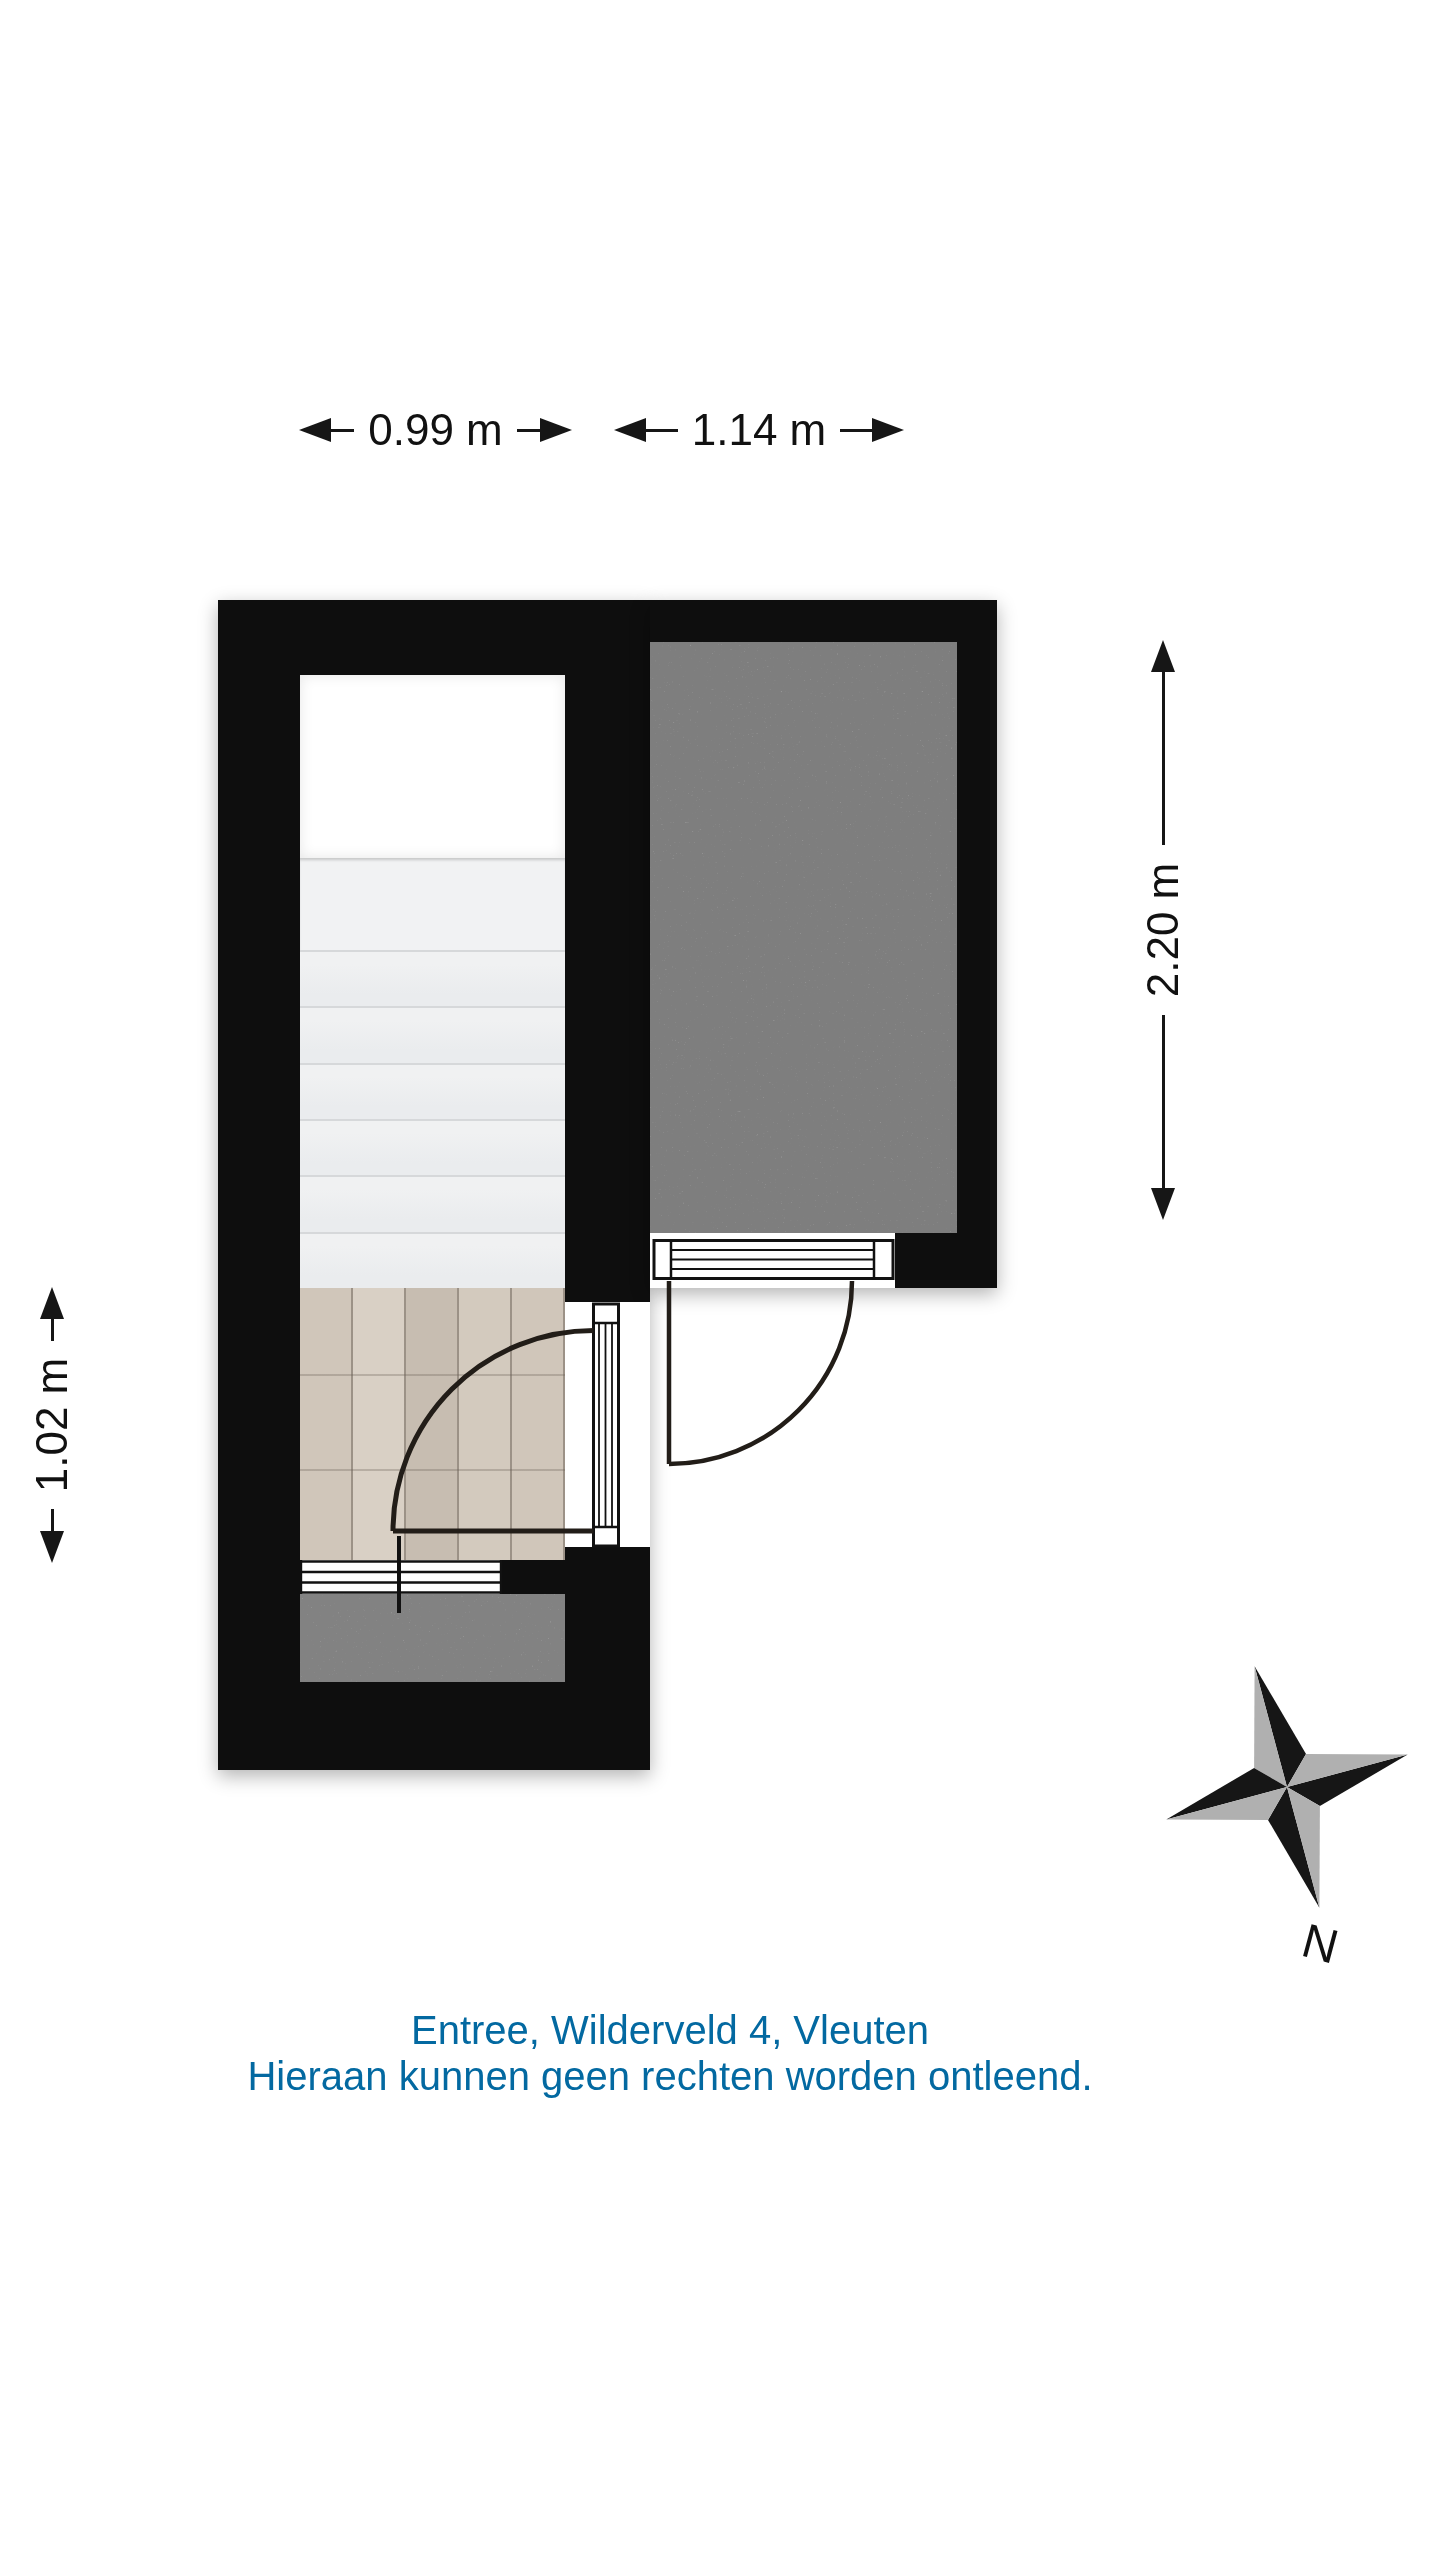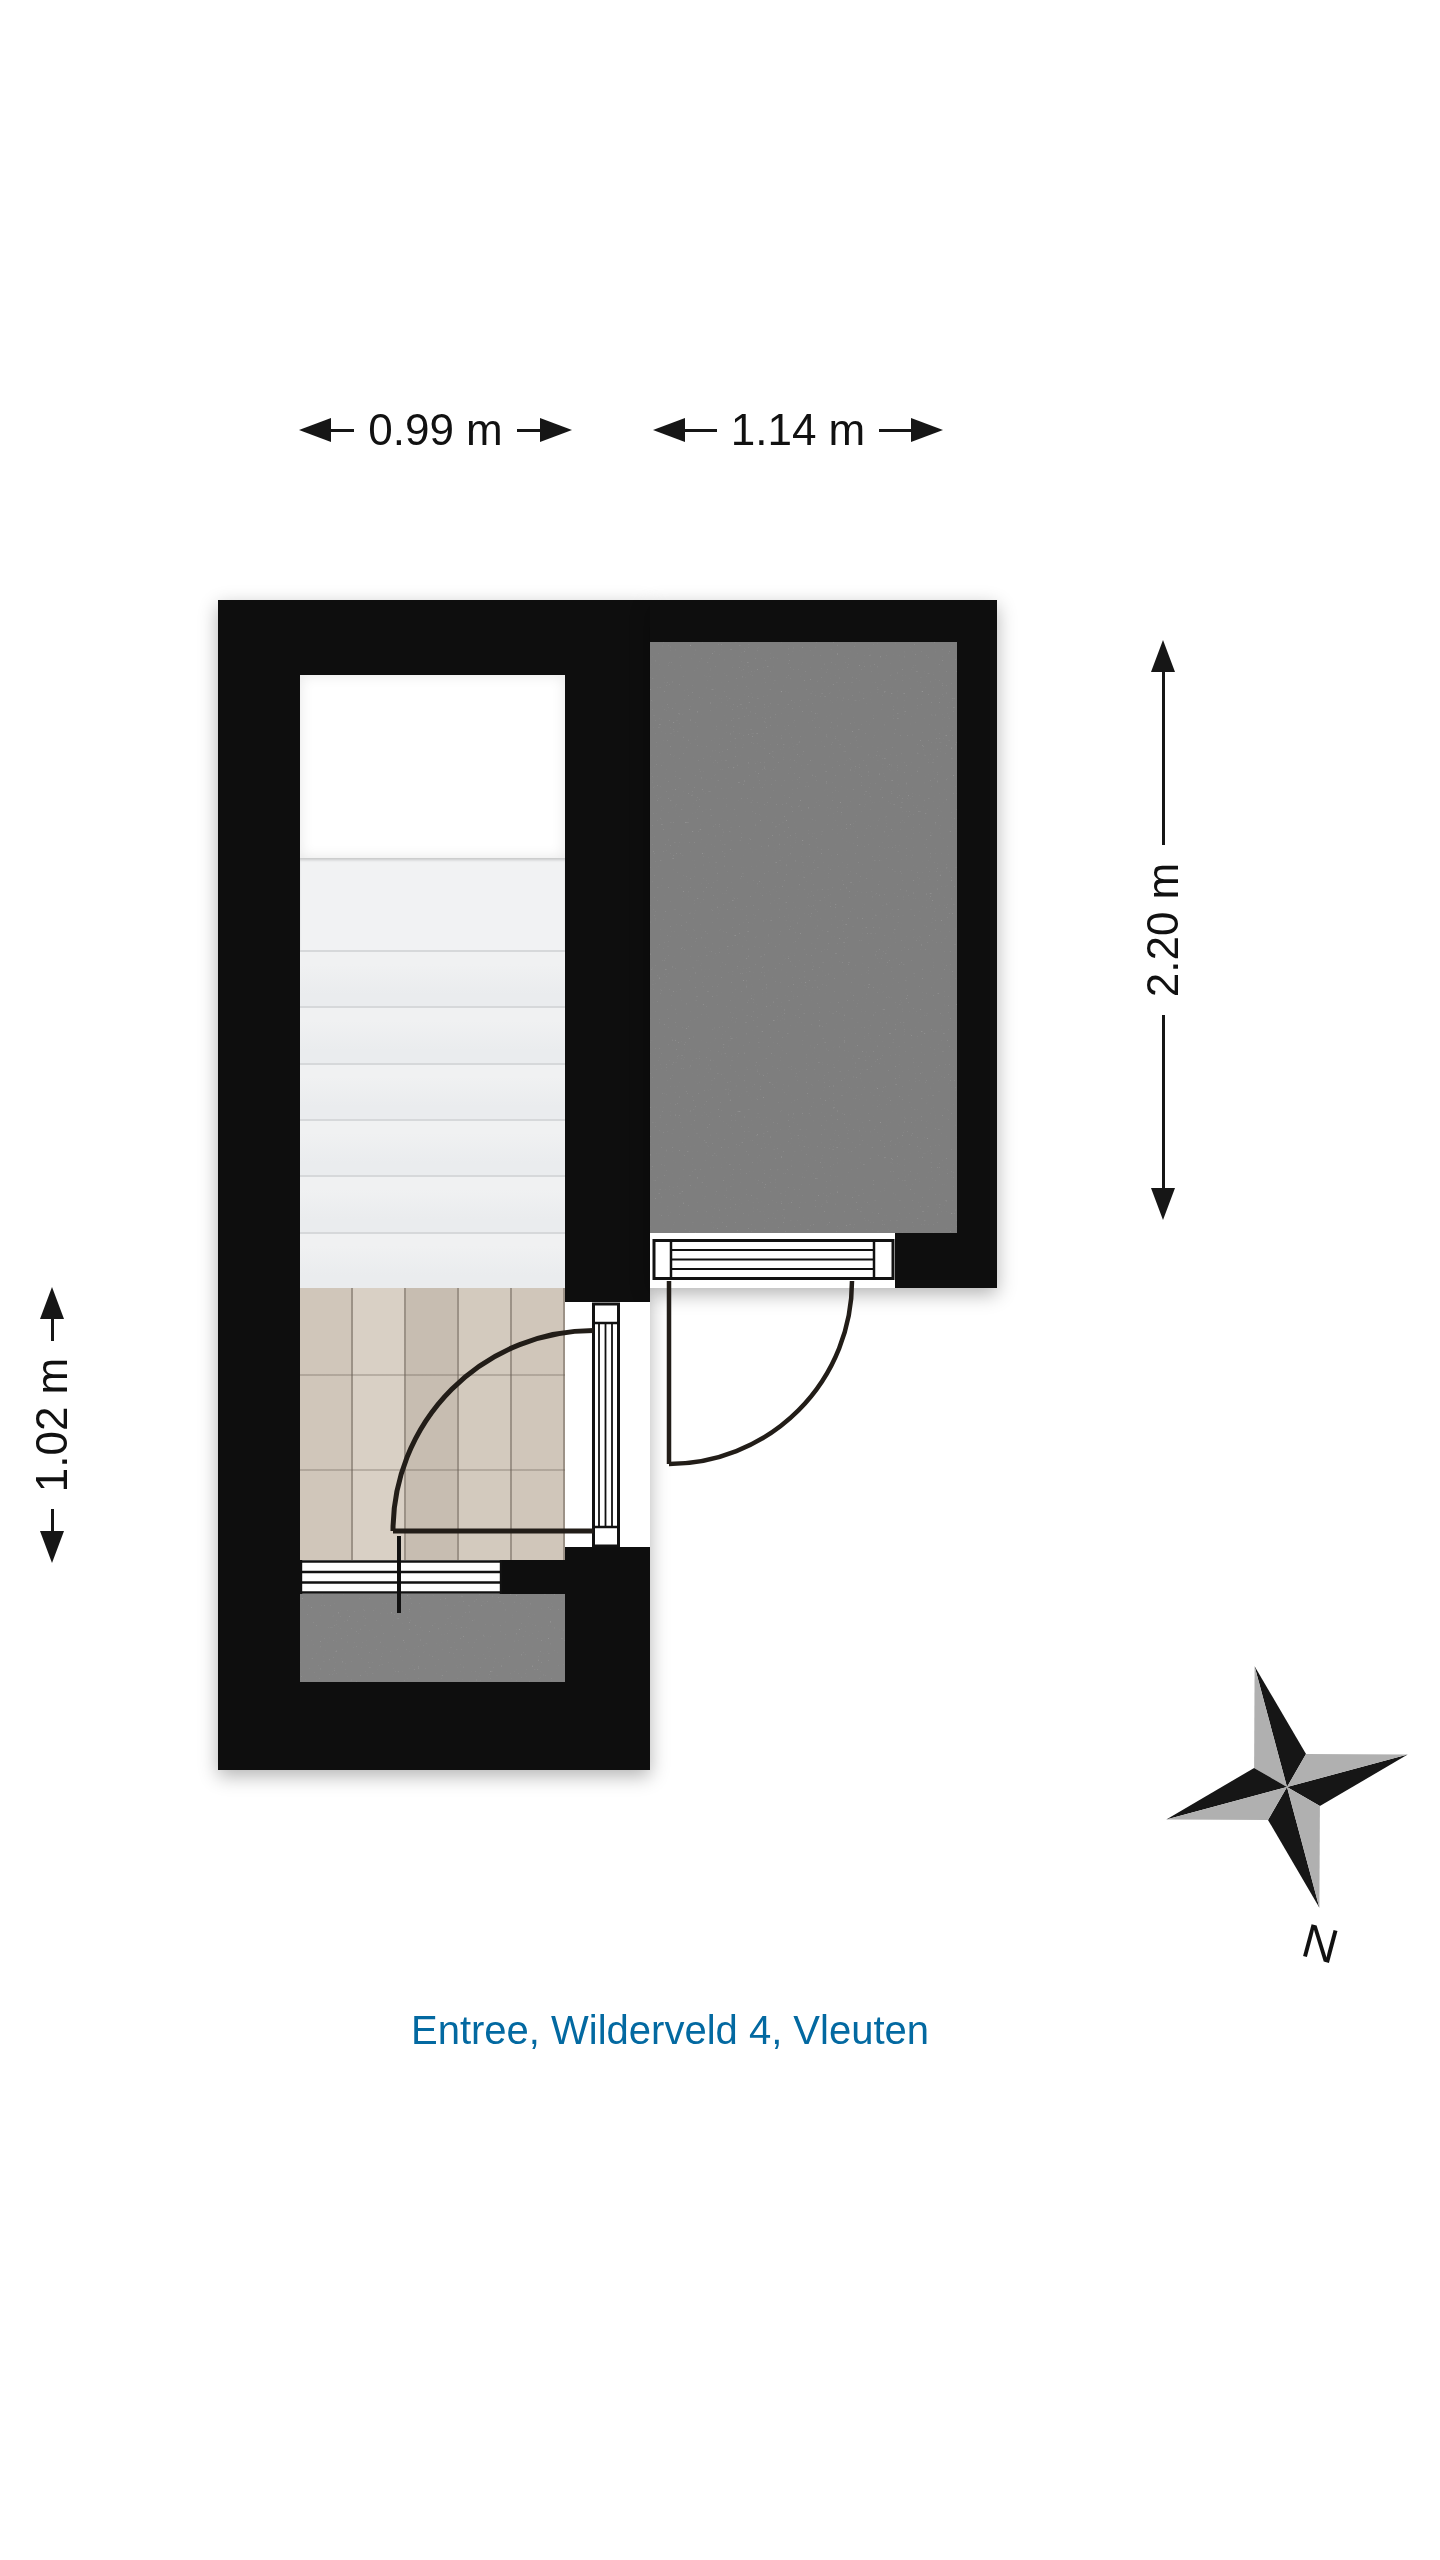--- a/index.html
+++ b/index.html
@@ -77,21 +77,21 @@
 <div class="canvas">
 
   <div class="dim-h" style="left:299px;top:402px;width:273px;">
     <span class="tri-left"></span>
     <span class="line"></span>
     <span class="lbl">0.99 m</span>
     <span class="line"></span>
     <span class="tri-right"></span>
   </div>
 
-  <div class="dim-h" style="left:653px;top:402px;width:290px;justify-content:center;">
+  <div class="dim-h" style="left:614px;top:402px;width:290px;justify-content:center;">
     <span class="tri-left"></span>
     <span class="line"></span>
     <span class="lbl">1.14 m</span>
     <span class="line"></span>
     <span class="tri-right"></span>
   </div>
 
   <div class="dim-v" style="left:1133px;top:640px;height:580px;">
     <span class="tri-up"></span>
     <span class="line"></span>
@@ -201,15 +201,16 @@
       <polygon points="1287,1787 1319.4,1907.7 1268.0,1819.9" fill="#161616"></polygon>
       <polygon points="1287,1787 1319.4,1907.7 1319.9,1806.0" fill="#b0b0b0"></polygon>
       <polygon points="1287,1787 1166.3,1819.4 1254.1,1768.0" fill="#161616"></polygon>
       <polygon points="1287,1787 1166.3,1819.4 1268.0,1819.9" fill="#b0b0b0"></polygon>
       <text x="1320" y="1960" font-size="48" fill="#111" text-anchor="middle" transform="rotate(15 1320 1945)">N</text>
     </g>
   </svg>
 
   <div class="footer">
     <div>Entree, Wilderveld 4, Vleuten</div>
+    <div>Hieraan kunnen geen rechten worden ontleend.</div>
   </div>
 
 </div>
 
 </body></html>

